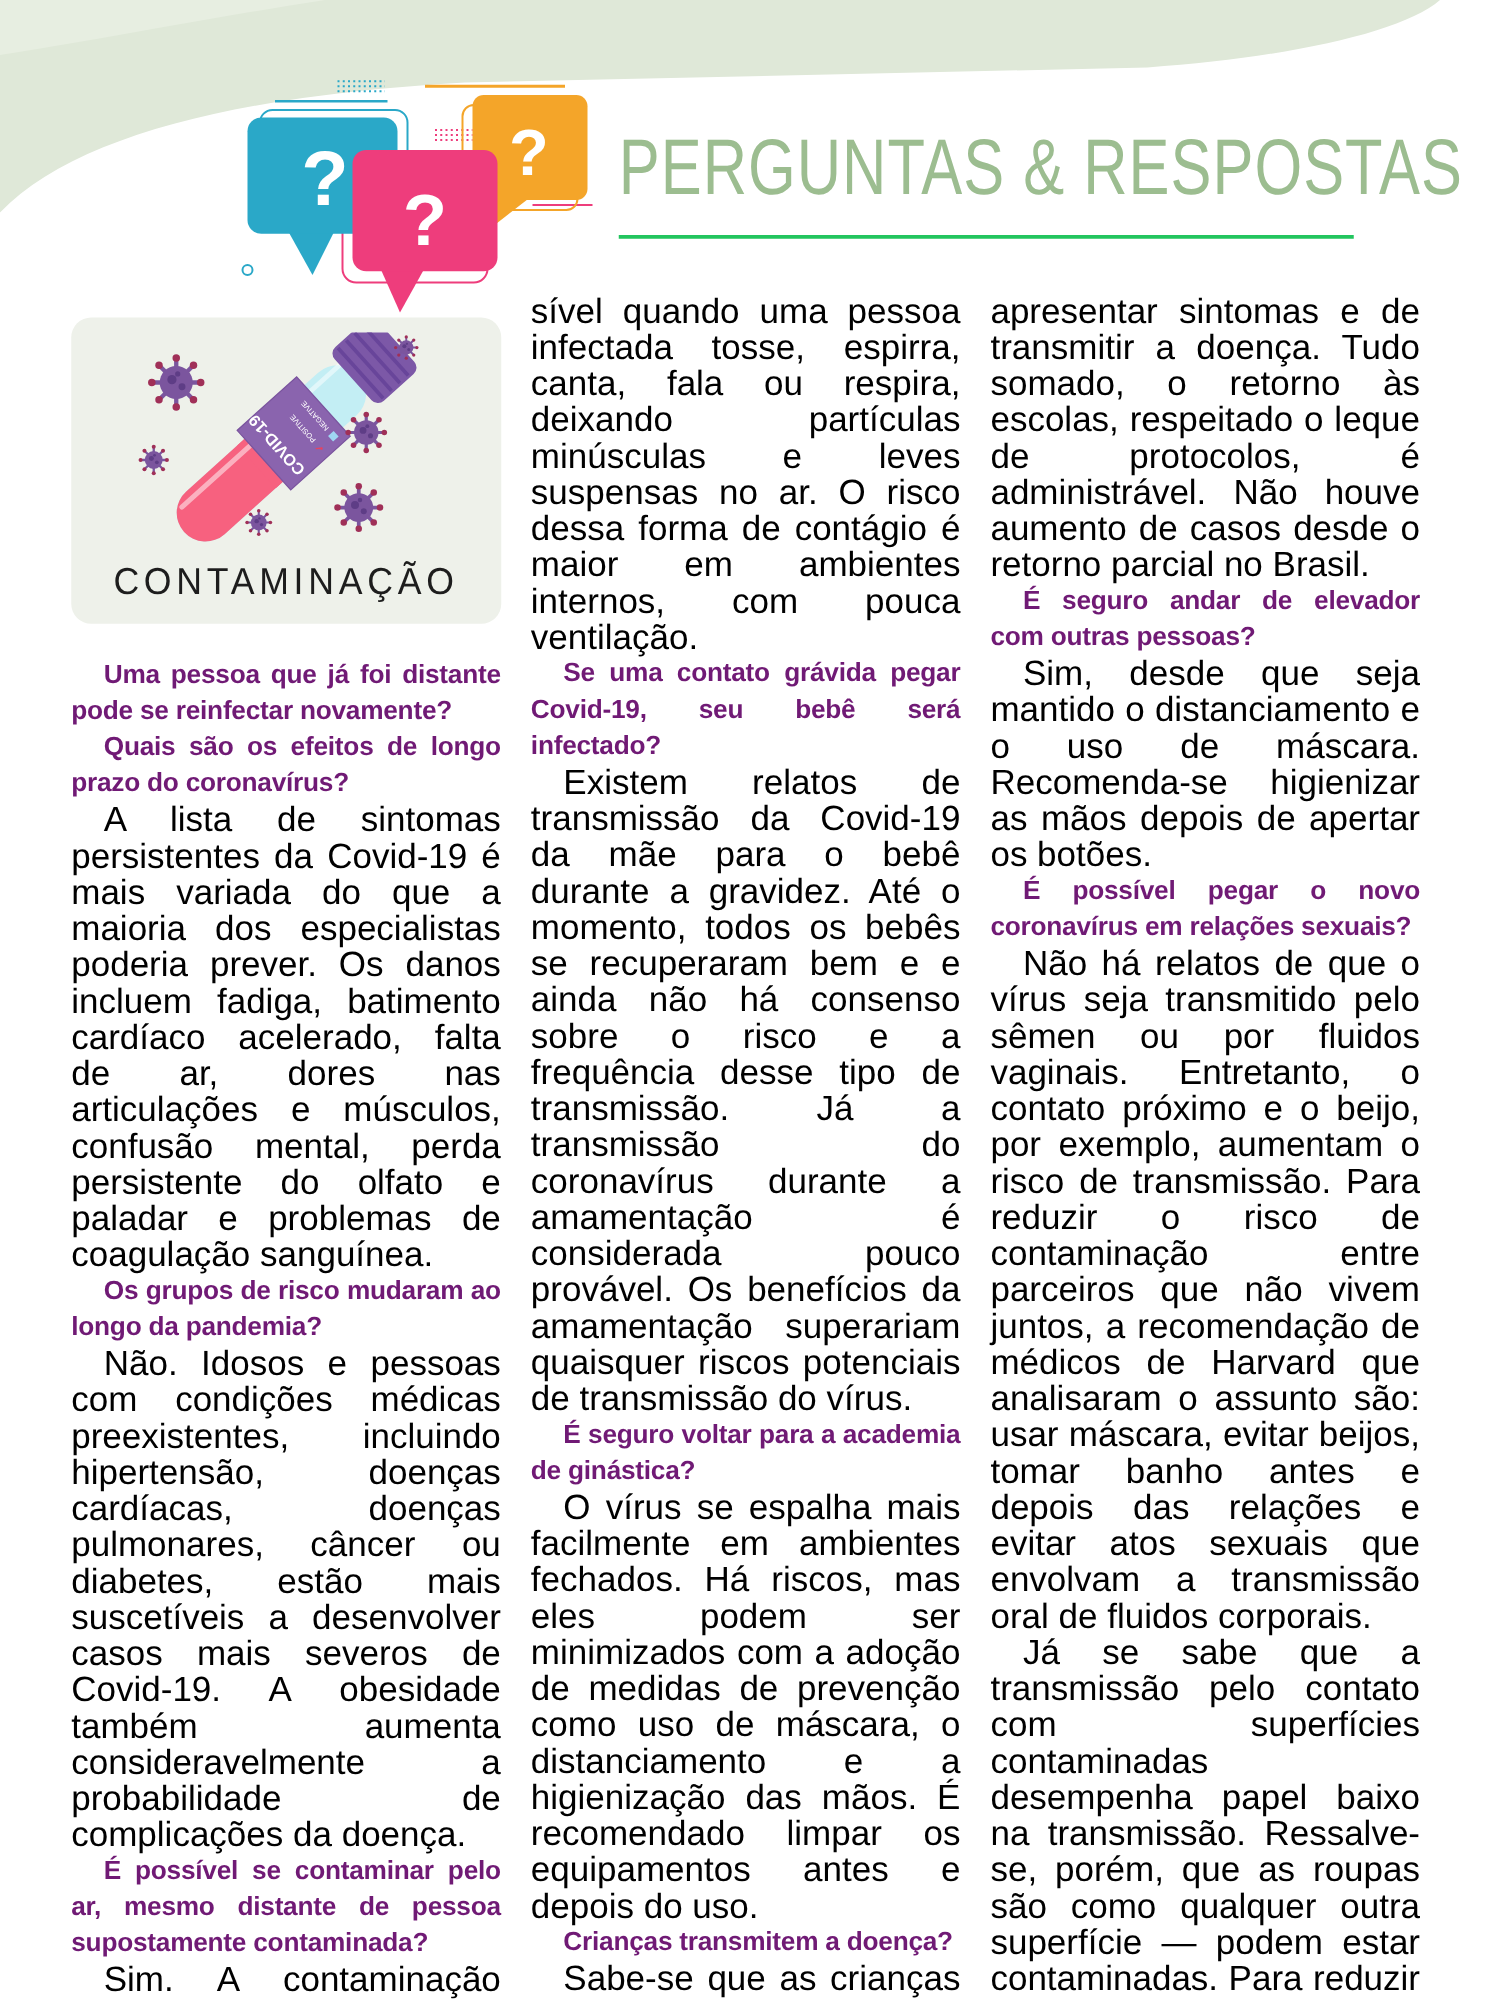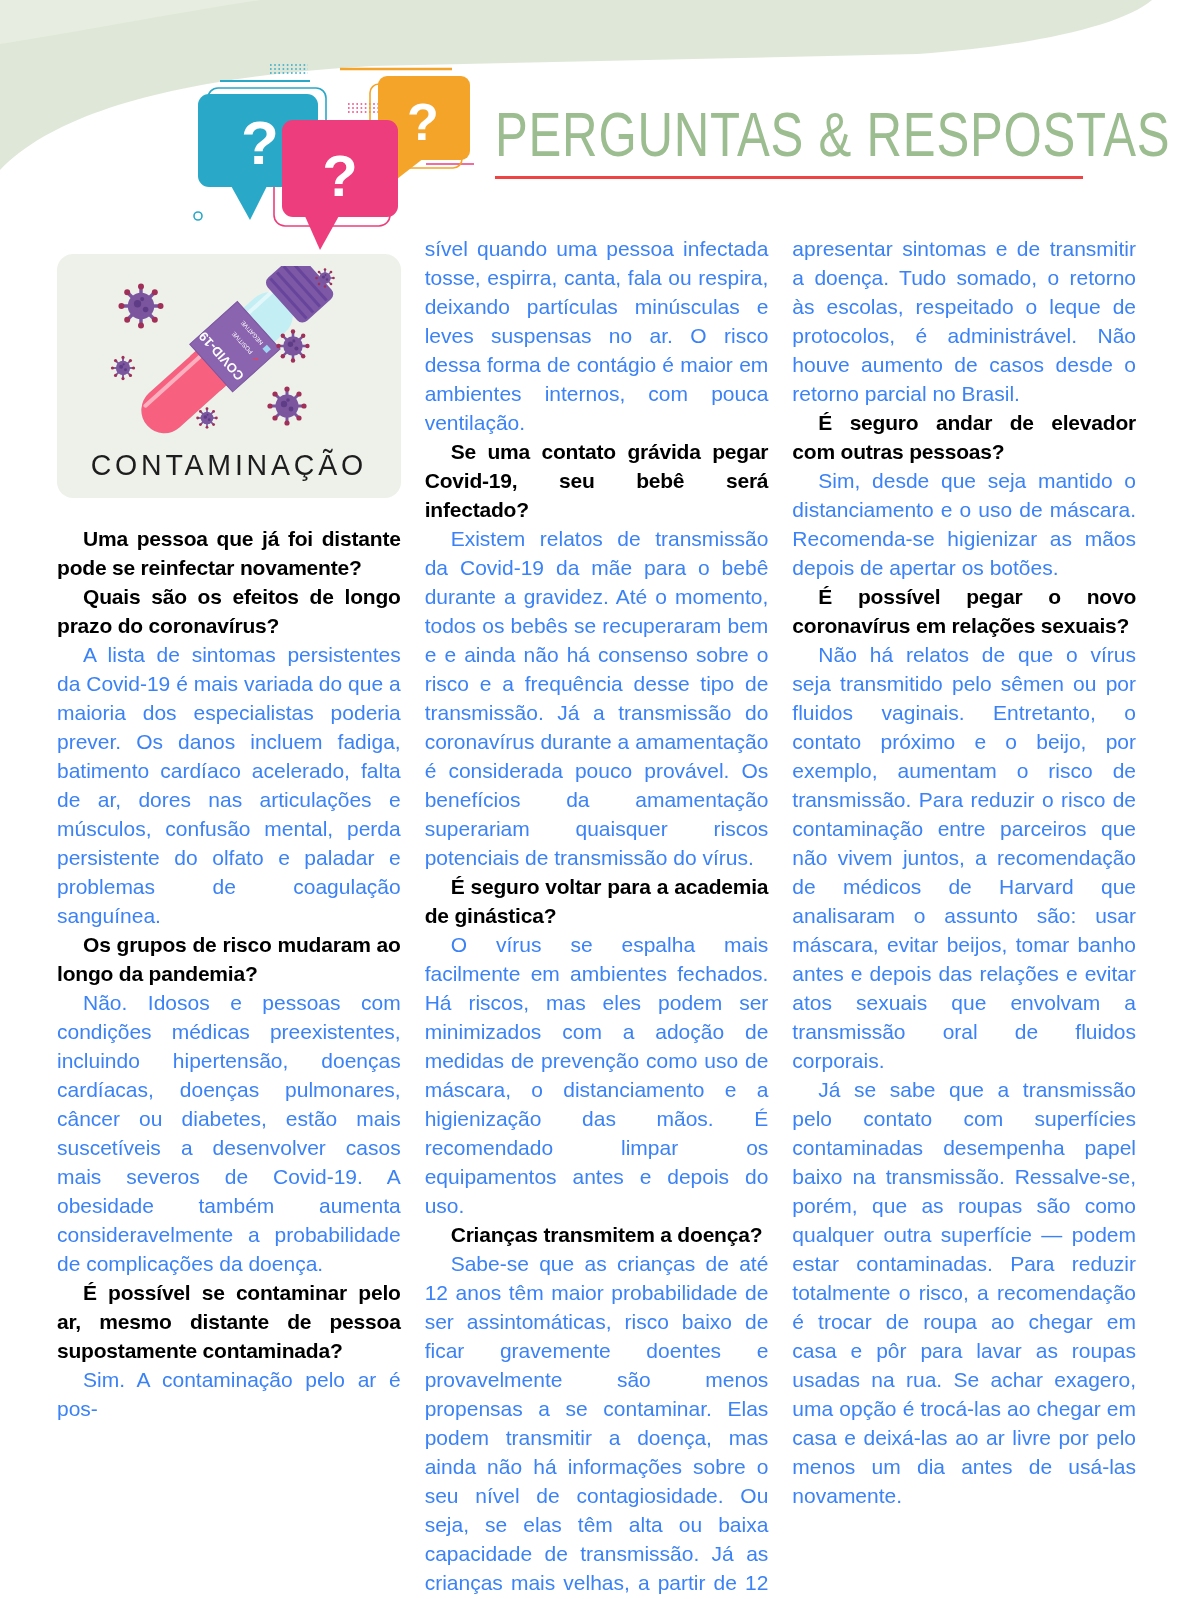--- a/index.html
+++ b/index.html
@@ -2,29 +2,29 @@
 <html><head>
 <meta charset="utf-8">
 <style>
   html,body{margin:0;padding:0;background:#ffffff;}
   #page{position:relative;width:1200px;height:1599px;background:#ffffff;overflow:hidden;
         font-family:"Liberation Sans",sans-serif;color:#262626;}
   
   #header{position:relative;width:1200px;height:230px;}
   #green-shape{position:absolute;top:0;left:0;width:1200px;height:200px;}
   #bubbles{position:absolute;left:190px;top:64px;width:300px;height:190px;}
-  #title-wrap{position:absolute;left:495px;top:104px;width:588px;border-bottom:3px solid #ef4444;padding-bottom:12px;}
+  #title-wrap{position:absolute;left:495px;top:104px;width:588px;border-bottom:3px solid #22c55e;padding-bottom:24px;}
   #page-title{margin:0;font-size:63px;line-height:60px;font-weight:400;color:#9cbd90;
               letter-spacing:1px;transform:scaleX(0.78);transform-origin:left center;white-space:nowrap;}
   
   #columns{display:flex;gap:24px;padding:4px 64px 0 57px;}
   .col{flex:1;min-width:0;}
   p{margin:0;}
-  .answer{font-size:21px;line-height:29px;text-align:justify;text-indent:26px;color:#3b82f6;}
-  .question{font-size:21px;line-height:29px;font-weight:700;color:#000000;text-indent:26px;
+  .answer{font-size:28px;line-height:29px;text-align:justify;text-indent:26px;color:#000000;}
+  .question{font-size:21px;line-height:29px;font-weight:700;color:#701a75;text-indent:26px;
             text-align:justify;letter-spacing:-0.2px;}
   .no-indent{text-indent:0;}
   
   #section-card{background:#eef1ea;border-radius:16px;margin:20px 0 26px 0;padding:12px 6px 16px 6px;text-align:center;}
   #section-title{display:block;font-size:30px;letter-spacing:4px;font-weight:400;color:#1d1d1d;
                  margin-top:6px;transform:scaleX(0.95);transform-origin:center;}
 </style>
 </head>
 <body>
 

